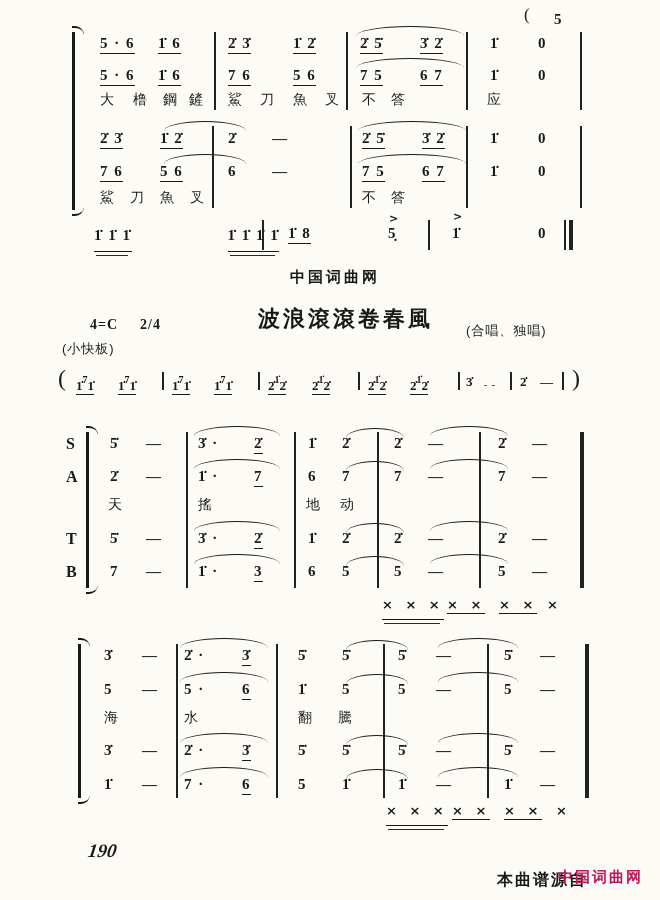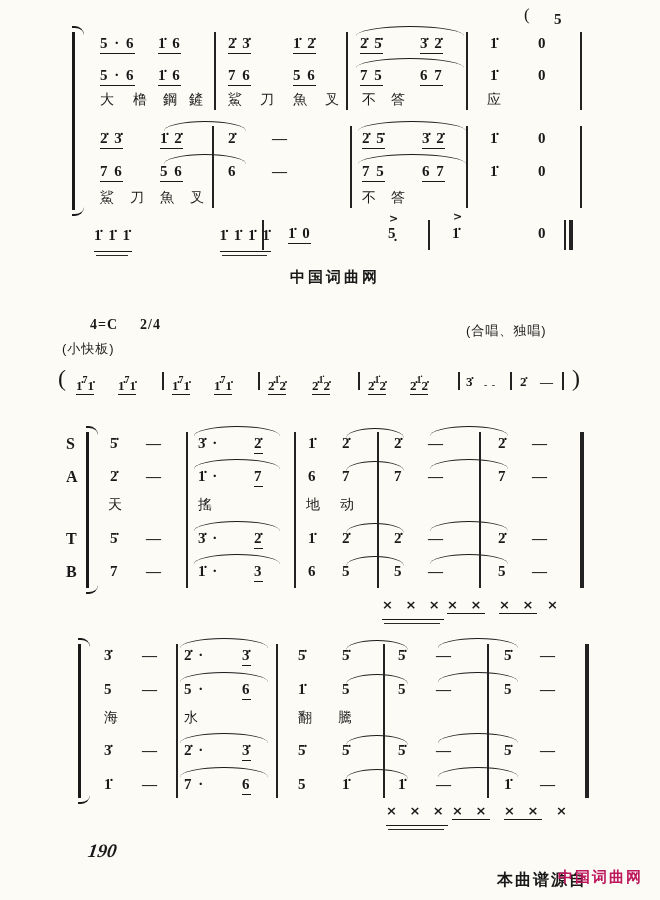--- a/index.html
+++ b/index.html
@@ -124,36 +124,37 @@
   <div class="bar" style="left:346px;top:32px;height:78px;"></div>
   <div class="bar" style="left:466px;top:32px;height:78px;"></div>
   <div class="bar" style="left:580px;top:32px;height:78px;"></div>
   <div class="bar" style="left:212px;top:126px;height:82px;"></div>
   <div class="bar" style="left:350px;top:126px;height:82px;"></div>
   <div class="bar" style="left:466px;top:126px;height:82px;"></div>
   <div class="bar" style="left:580px;top:126px;height:82px;"></div>
 
   <div class="row" style="top:226px;">
     <span class="n uu" style="left:94px">1̇ 1̇ 1̇</span>
-    <span class="n uu" style="left:178px">1̇ 1̇ 1̇ 1̇</span>
-    <span class="n u" style="left:288px">1̇ 0</span>
+    <span class="n uu" style="left:186px">1̇ 1̇ 1̇ 1̇</span>
+    <span class="n u" style="left:288px">1̇ 8</span>
     <span class="n" style="left:388px">5̣</span>
     <span class="n" style="left:452px">1̇</span>
     <span class="n" style="left:538px">0</span>
   </div>
   <span class="acc" style="left:389px;top:213px;">&gt;</span>
   <span class="acc" style="left:453px;top:211px;">&gt;</span>
   <div class="bar" style="left:262px;top:220px;height:30px;"></div>
   <div class="bar" style="left:428px;top:220px;height:30px;"></div>
   <div class="bar" style="left:564px;top:220px;height:30px;"></div>
   <div class="bar thick" style="left:569px;top:220px;height:30px;"></div>
 
   <span class="hdr-sec" style="left:290px;top:268px;">中国词曲网</span>
   <span class="hdr-key" style="left:90px;top:317px;">4=C</span>
   <span class="hdr-key" style="left:140px;top:317px;">2/4</span>
+  <span class="hdr-title" style="left:258px;top:304px;">波浪滾滾卷春風</span>
   <span class="hdr-small" style="left:466px;top:322px;">(合唱、独唱)</span>
   <span class="hdr-small" style="left:62px;top:340px;">(小快板)</span>
 
   <span class="paren" style="left:58px;top:366px;">(</span>
   <div class="row" style="top:375px;">
     <span class="n sm u" style="left:76px"><span class="gb">1̇</span><span class="orn">7</span><span class="gb">1̇</span></span>
     <span class="n sm u" style="left:118px"><span class="gb">1̇</span><span class="orn">7</span><span class="gb">1̇</span></span>
     <span class="n sm u" style="left:172px"><span class="gb">1̇</span><span class="orn">7</span><span class="gb">1̇</span></span>
     <span class="n sm u" style="left:214px"><span class="gb">1̇</span><span class="orn">7</span><span class="gb">1̇</span></span>
     <span class="n sm u" style="left:268px"><span class="gb">2̇</span><span class="orn">1̇</span><span class="gb">2̇</span></span>

